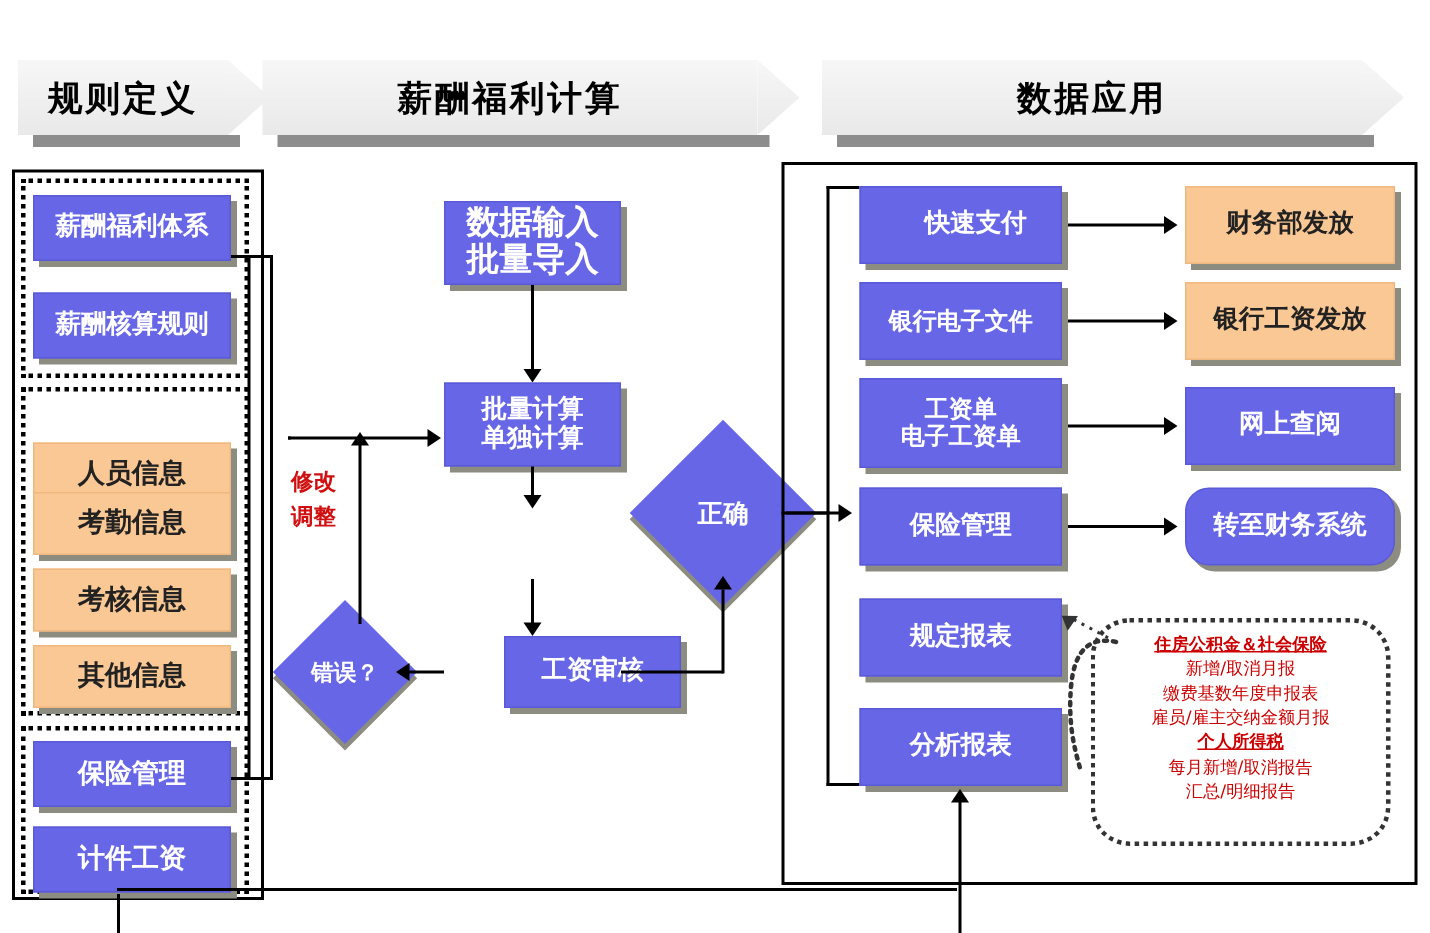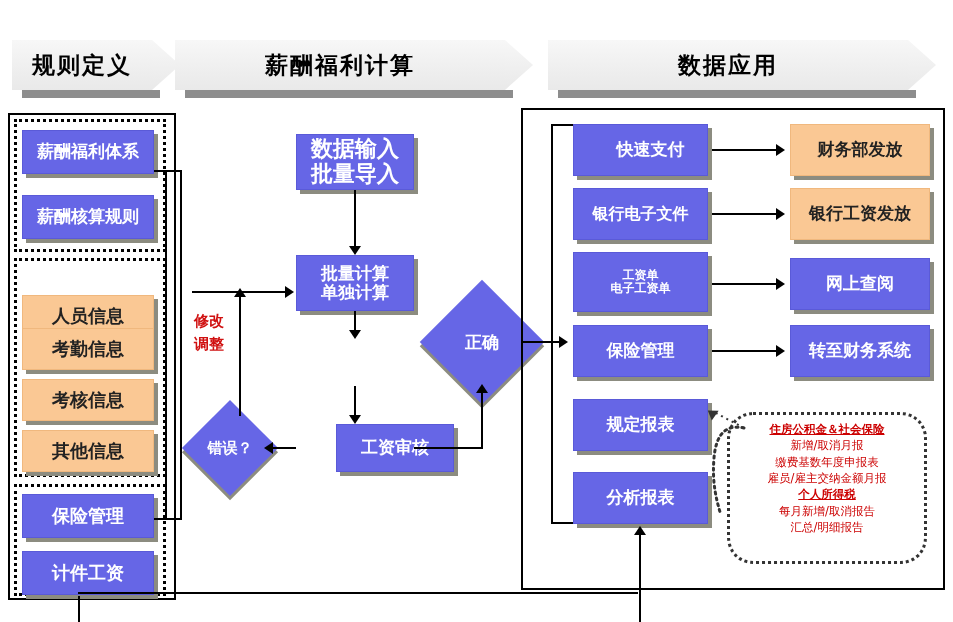--- a/index.html
+++ b/index.html
@@ -267,21 +267,21 @@
   <div class="hline" style="left:551px; top:124px; width:22px;"></div>
   <div class="hline" style="left:551px; top:522px; width:22px;"></div>
   <div class="hline" style="left:521px; top:341px; width:32px;"></div>
 
   <div class="box blue" style="left:573px; top:124px; width:135px; height:52px; font-size:17px;padding-left:20px;">
     <span>快速支付</span>
   </div>
   <div class="box blue" style="left:573px; top:188px; width:135px; height:52px; font-size:16px;">
     <span>银行电子文件</span>
   </div>
-  <div class="box blue" style="left:573px; top:252px; width:135px; height:60px; font-size:12px;">
+  <div class="box blue" style="left:573px; top:252px; width:135px; height:60px; font-size:16px;">
     <span>工资单</span>
     <span>电子工资单</span>
   </div>
   <div class="box blue" style="left:573px; top:325px; width:135px; height:52px; font-size:17px;">
     <span>保险管理</span>
   </div>
   <div class="box blue" style="left:573px; top:399px; width:135px; height:52px; font-size:17px;">
     <span>规定报表</span>
   </div>
   <div class="box blue" style="left:573px; top:472px; width:135px; height:52px; font-size:17px;">
@@ -290,21 +290,21 @@
 
   <div class="box orange" style="left:790px; top:124px; width:140px; height:52px; font-size:17px;">
     <span>财务部发放</span>
   </div>
   <div class="box orange" style="left:790px; top:188px; width:140px; height:52px; font-size:17px;">
     <span>银行工资发放</span>
   </div>
   <div class="box blue" style="left:790px; top:258px; width:140px; height:52px; font-size:17px;">
     <span>网上查阅</span>
   </div>
-  <div class="box blue" style="left:790px; top:325px; width:140px; height:52px; font-size:17px;">
+  <div class="box blue" style="left:790px; top:325px; width:140px; height:52px; font-size:17px;border-radius:16px;">
     <span>转至财务系统</span>
   </div>
 
   <div class="hline" style="left:712px; top:149px; width:66px;"></div>
   <div class="arrow-r" style="left:776px; top:144px;"></div>
 
   <div class="hline" style="left:712px; top:213px; width:66px;"></div>
   <div class="arrow-r" style="left:776px; top:208px;"></div>
 
   <div class="hline" style="left:712px; top:283px; width:66px;"></div>

